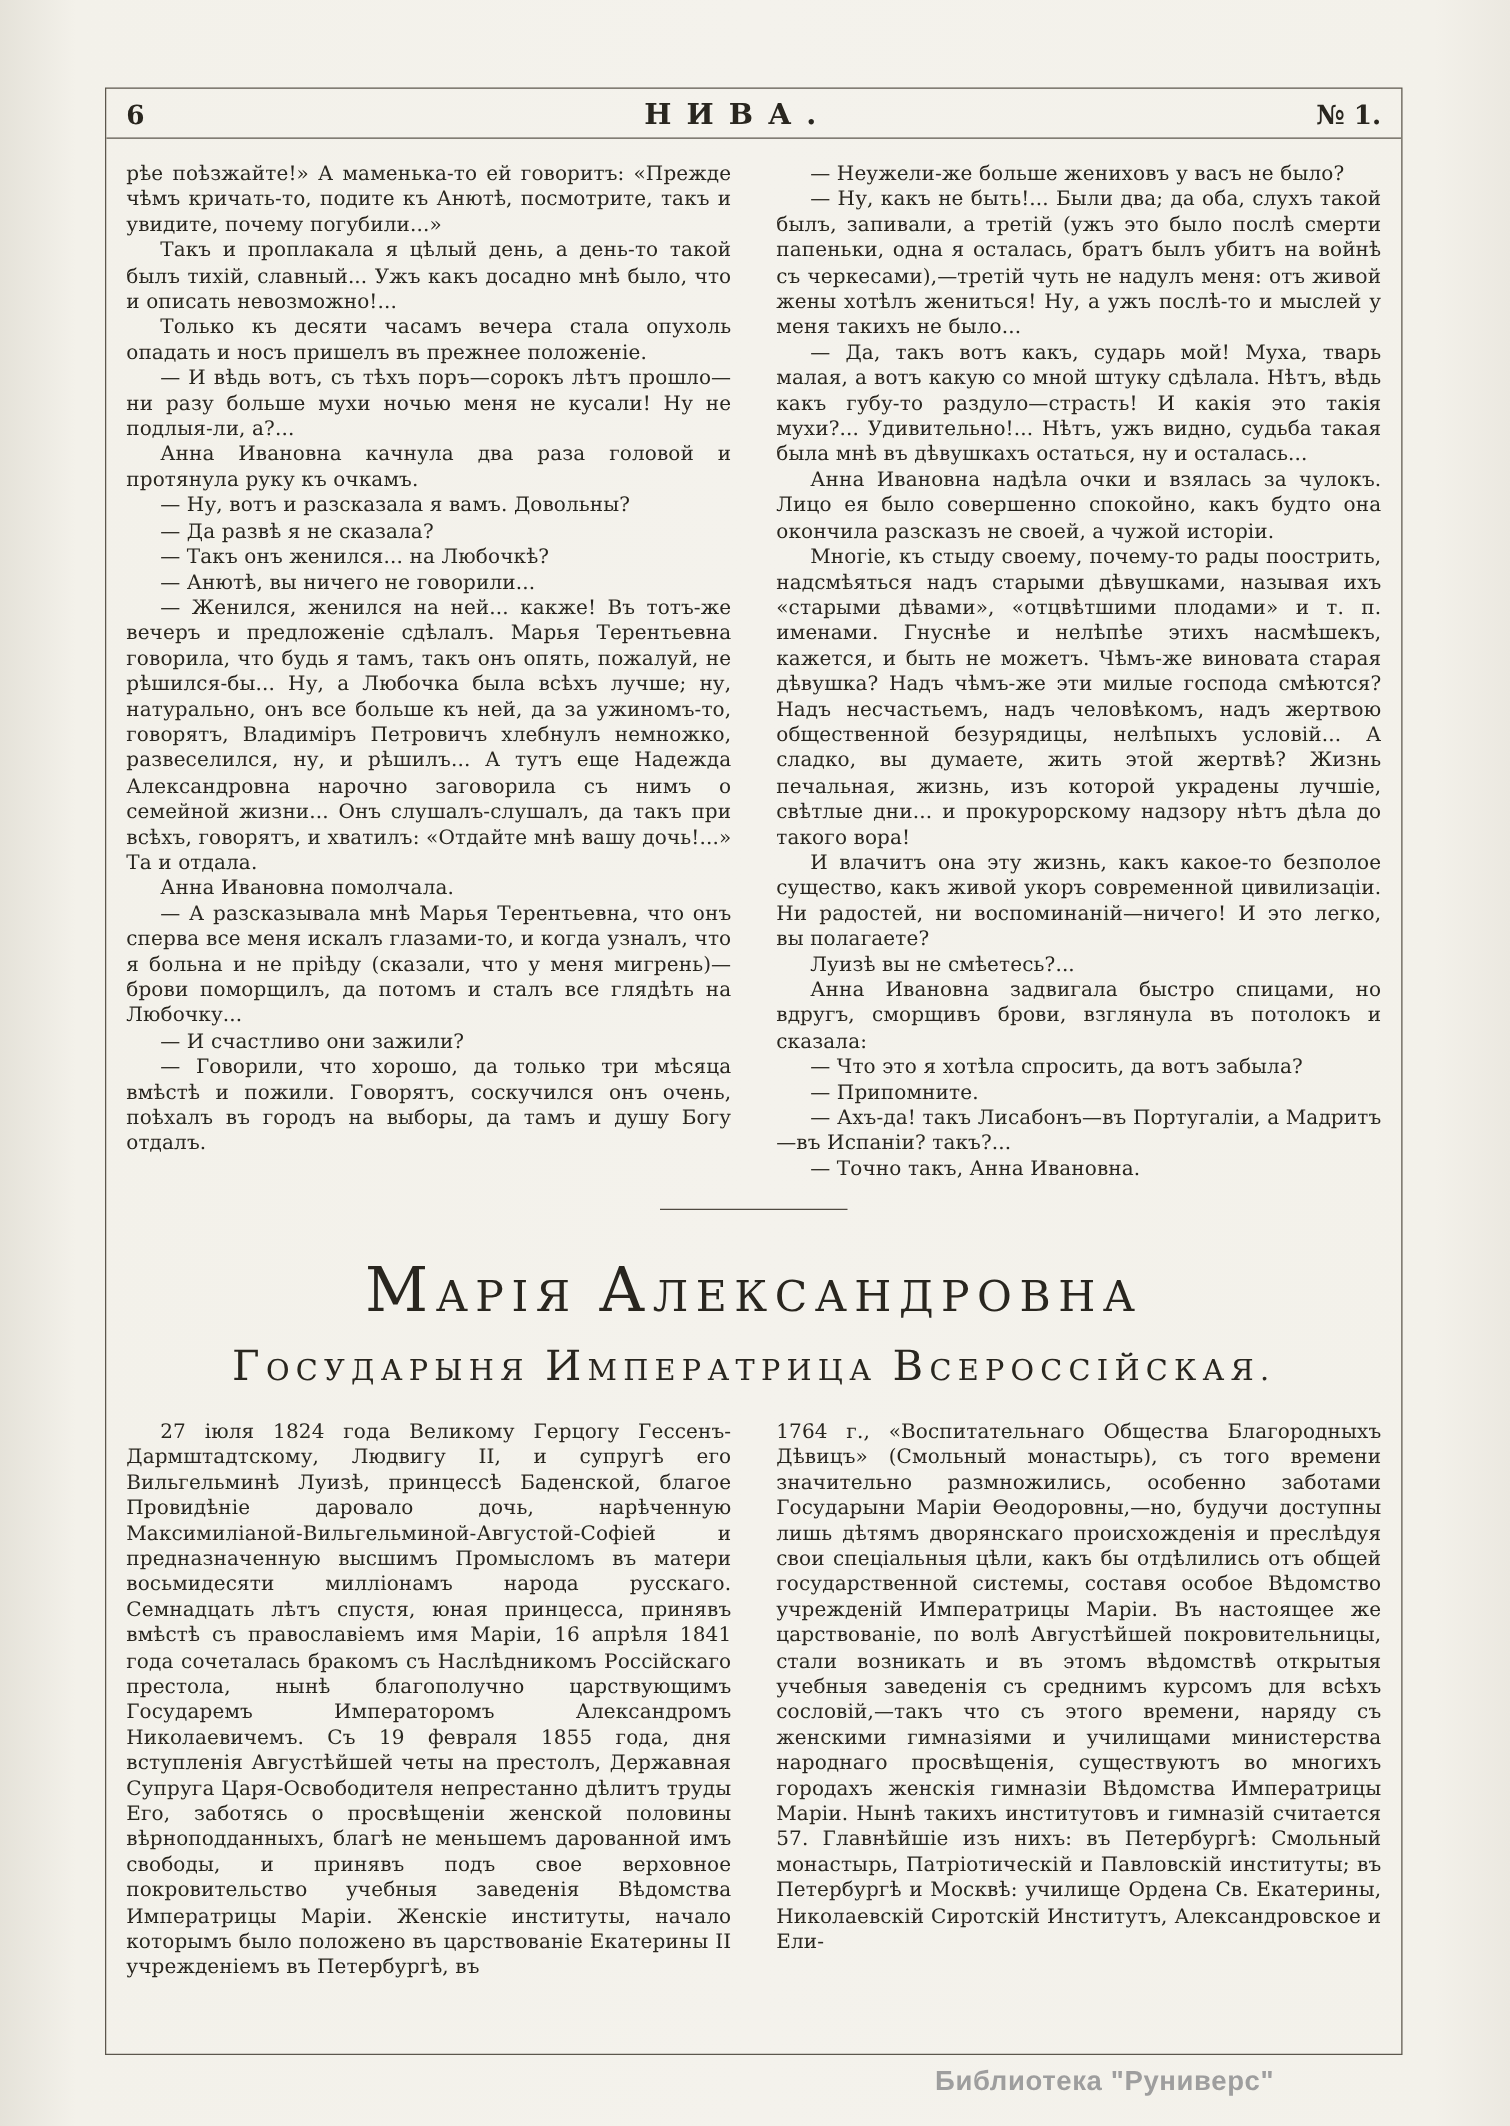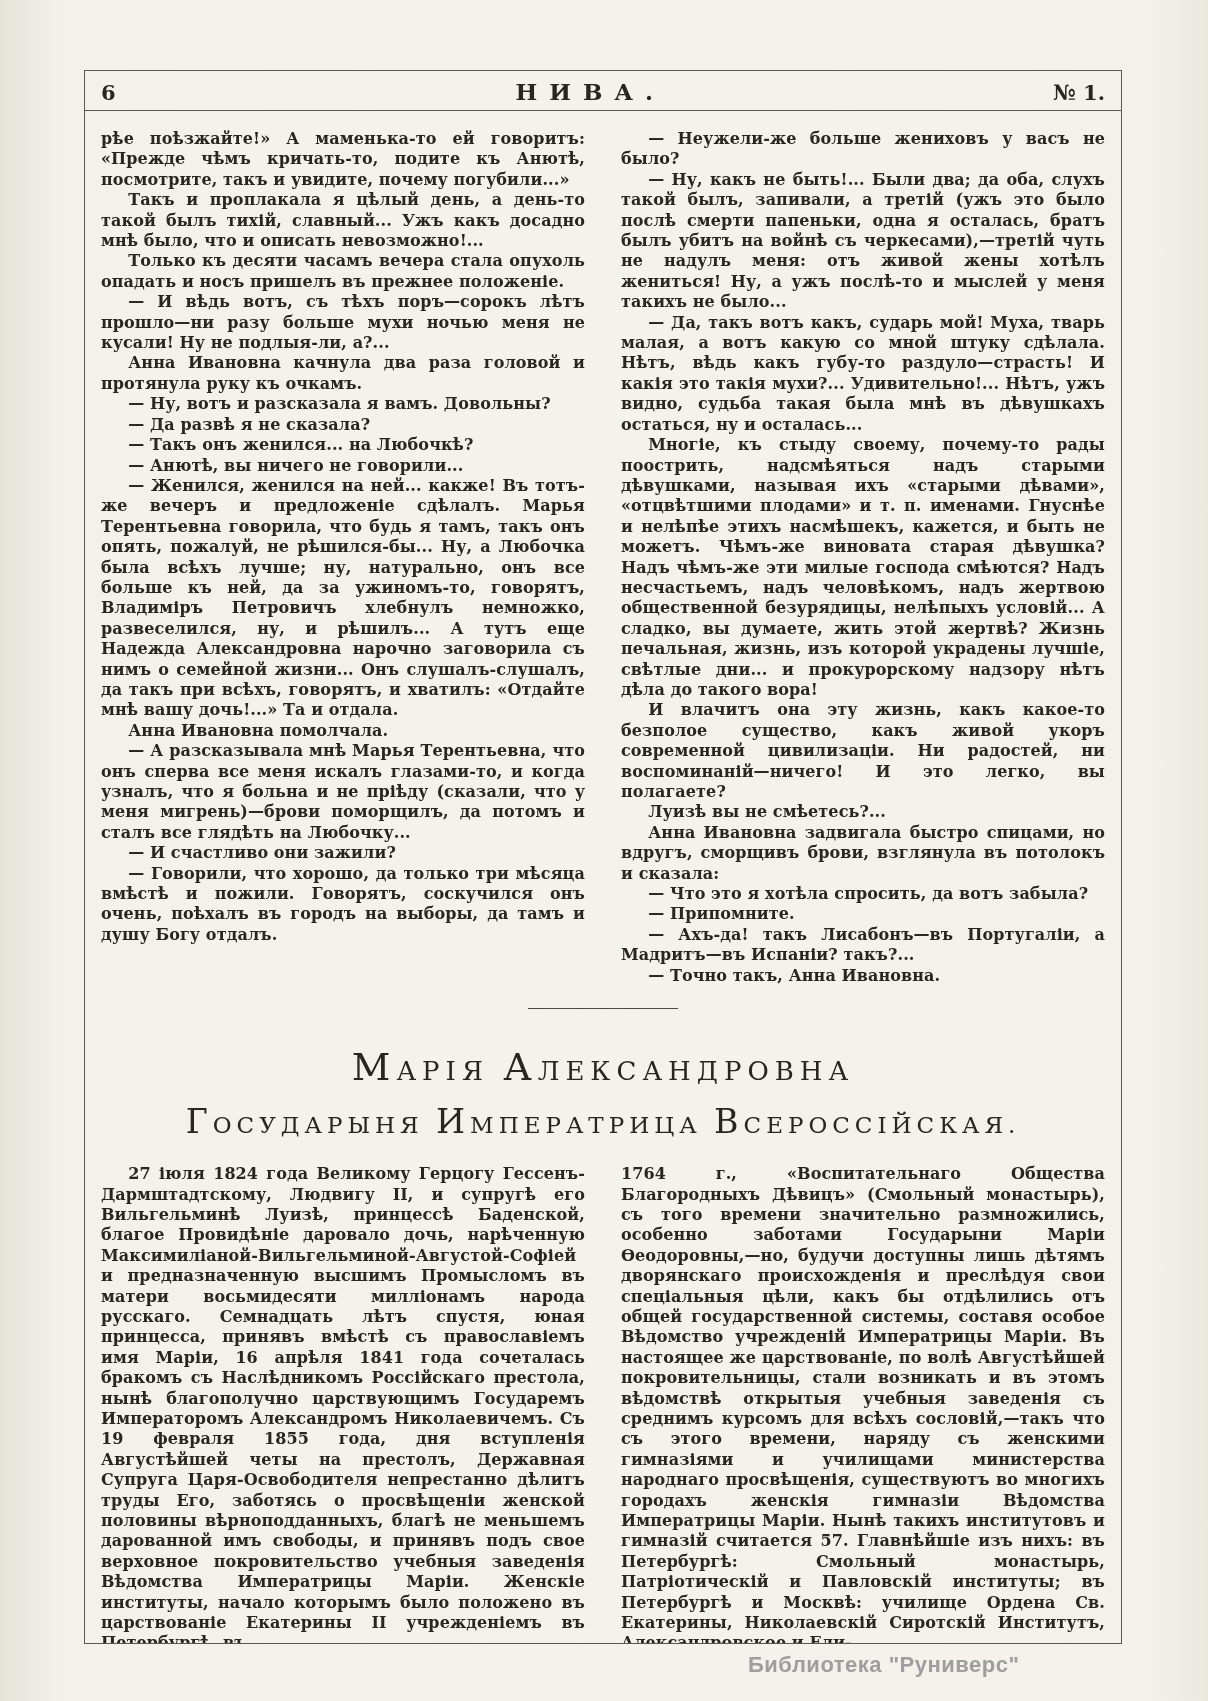--- a/index.html
+++ b/index.html
@@ -36,30 +36,30 @@
   .issue { font-size: 21px; font-weight: bold; white-space: nowrap; }
   .page-body { padding: 18px 16px 0 16px; }
   .columns { display: flex; gap: 36px; }
   .col {
     flex: 1 1 0;
     font-size: 16px;
     line-height: 20.4px;
     text-align: justify;
     letter-spacing: 0.1px;
   }
-  .col p { margin: 0; text-indent: 1.7em; font-weight: bold; }
+  .col p { margin: 0; text-indent: 1.7em; }
   .col.flush-first p:first-child { text-indent: 0; }
   .divider {
     width: 150px;
     border-top: 1px solid #4f4a41;
     margin: 22px auto 24px auto;
   }
   .article-title { margin: 0 0 26px 0; text-align: center; font-weight: normal; }
   .article-title .tline { line-height: 1; }
-  .article-title .t1 { font-size: 26px; letter-spacing: 6px; margin-bottom: 18px; margin-top: 40px; }
+  .article-title .t1 { font-size: 34px; letter-spacing: 6px; margin-bottom: 18px; margin-top: 40px; }
   .article-title .t2 { font-size: 23px; letter-spacing: 5px; }
   .article-title .cap { font-size: 1.45em; }
   .article-title .caps-rest { font-size: 1em; }
   .watermark {
     position: absolute;
     left: 748px; top: 1652px;
     font-family: "Liberation Sans", sans-serif;
     font-size: 22px;
     font-weight: bold;
     color: var(--watermark, #9e9e9e);
@@ -95,20 +95,21 @@
             <p>— Женился, женился на ней... какже! Въ тотъ-же вечеръ и предложеніе сдѣлалъ. Марья Терентьевна говорила, что будь я тамъ, такъ онъ опять, пожалуй, не рѣшился-бы... Ну, а Любочка была всѣхъ лучше; ну, натурально, онъ все больше къ ней, да за ужиномъ-то, говорятъ, Владиміръ Петровичъ хлебнулъ немножко, развеселился, ну, и рѣшилъ... А тутъ еще Надежда Александровна нарочно заговорила съ нимъ о семейной жизни... Онъ слушалъ-слушалъ, да такъ при всѣхъ, говорятъ, и хватилъ: «Отдайте мнѣ вашу дочь!...» Та и отдала.</p>
             <p>Анна Ивановна помолчала.</p>
             <p>— А разсказывала мнѣ Марья Терентьевна, что онъ сперва все меня искалъ глазами-то, и когда узналъ, что я больна и не пріѣду (сказали, что у меня мигрень)—брови поморщилъ, да потомъ и сталъ все глядѣть на Любочку...</p>
             <p>— И счастливо они зажили?</p>
             <p>— Говорили, что хорошо, да только три мѣсяца вмѣстѣ и пожили. Говорятъ, соскучился онъ очень, поѣхалъ въ городъ на выборы, да тамъ и душу Богу отдалъ.</p>
           </div>
         <div class="col">
             <p>— Неужели-же больше жениховъ у васъ не было?</p>
             <p>— Ну, какъ не быть!... Были два; да оба, слухъ такой былъ, запивали, а третій (ужъ это было послѣ смерти папеньки, одна я осталась, братъ былъ убитъ на войнѣ съ черкесами),—третій чуть не надулъ меня: отъ живой жены хотѣлъ жениться! Ну, а ужъ послѣ-то и мыслей у меня такихъ не было...</p>
             <p>— Да, такъ вотъ какъ, сударь мой! Муха, тварь малая, а вотъ какую со мной штуку сдѣлала. Нѣтъ, вѣдь какъ губу-то раздуло—страсть! И какія это такія мухи?... Удивительно!... Нѣтъ, ужъ видно, судьба такая была мнѣ въ дѣвушкахъ остаться, ну и осталась...</p>
+            <p>Анна Ивановна надѣла очки и взялась за чулокъ. Лицо ея было совершенно спокойно, какъ будто она окончила разсказъ не своей, а чужой исторіи.</p>
             <p>Многіе, къ стыду своему, почему-то рады поострить, надсмѣяться надъ старыми дѣвушками, называя ихъ «старыми дѣвами», «отцвѣтшими плодами» и т. п. именами. Гнуснѣе и нелѣпѣе этихъ насмѣшекъ, кажется, и быть не можетъ. Чѣмъ-же виновата старая дѣвушка? Надъ чѣмъ-же эти милые господа смѣются? Надъ несчастьемъ, надъ человѣкомъ, надъ жертвою общественной безурядицы, нелѣпыхъ условій... А сладко, вы думаете, жить этой жертвѣ? Жизнь печальная, жизнь, изъ которой украдены лучшіе, свѣтлые дни... и прокурорскому надзору нѣтъ дѣла до такого вора!</p>
             <p>И влачитъ она эту жизнь, какъ какое-то безполое существо, какъ живой укоръ современной цивилизаціи. Ни радостей, ни воспоминаній—ничего! И это легко, вы полагаете?</p>
             <p>Луизѣ вы не смѣетесь?...</p>
             <p>Анна Ивановна задвигала быстро спицами, но вдругъ, сморщивъ брови, взглянула въ потолокъ и сказала:</p>
             <p>— Что это я хотѣла спросить, да вотъ забыла?</p>
             <p>— Припомните.</p>
             <p>— Ахъ-да! такъ Лисабонъ—въ Португаліи, а Мадритъ—въ Испаніи? такъ?...</p>
             <p>— Точно такъ, Анна Ивановна.</p>
           </div>
       </section>

